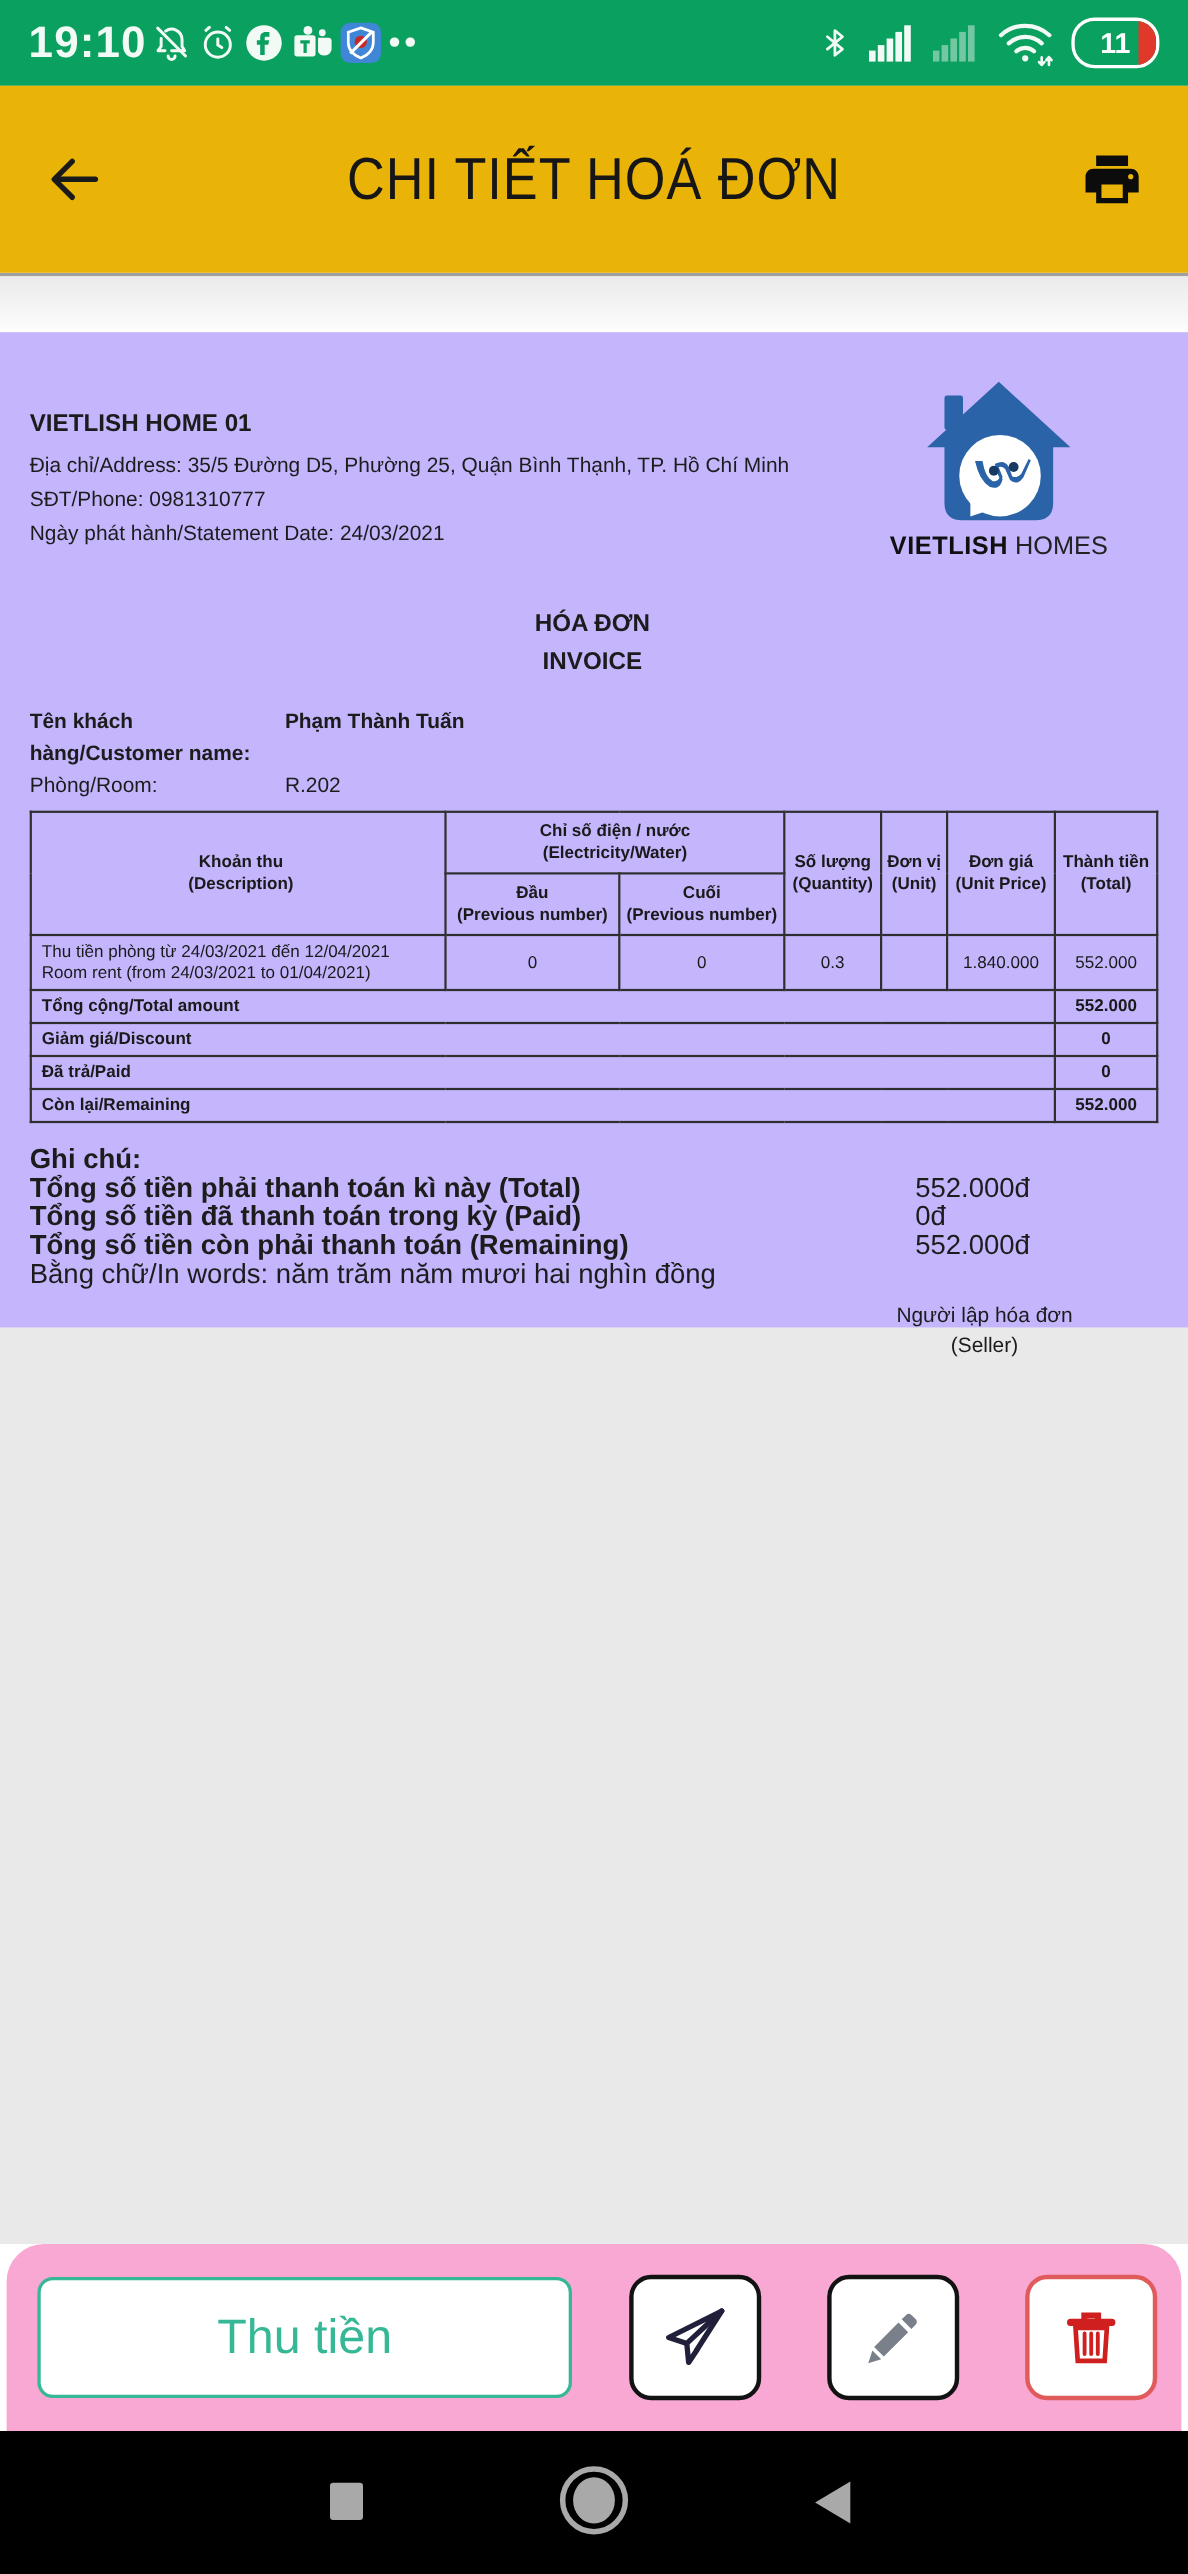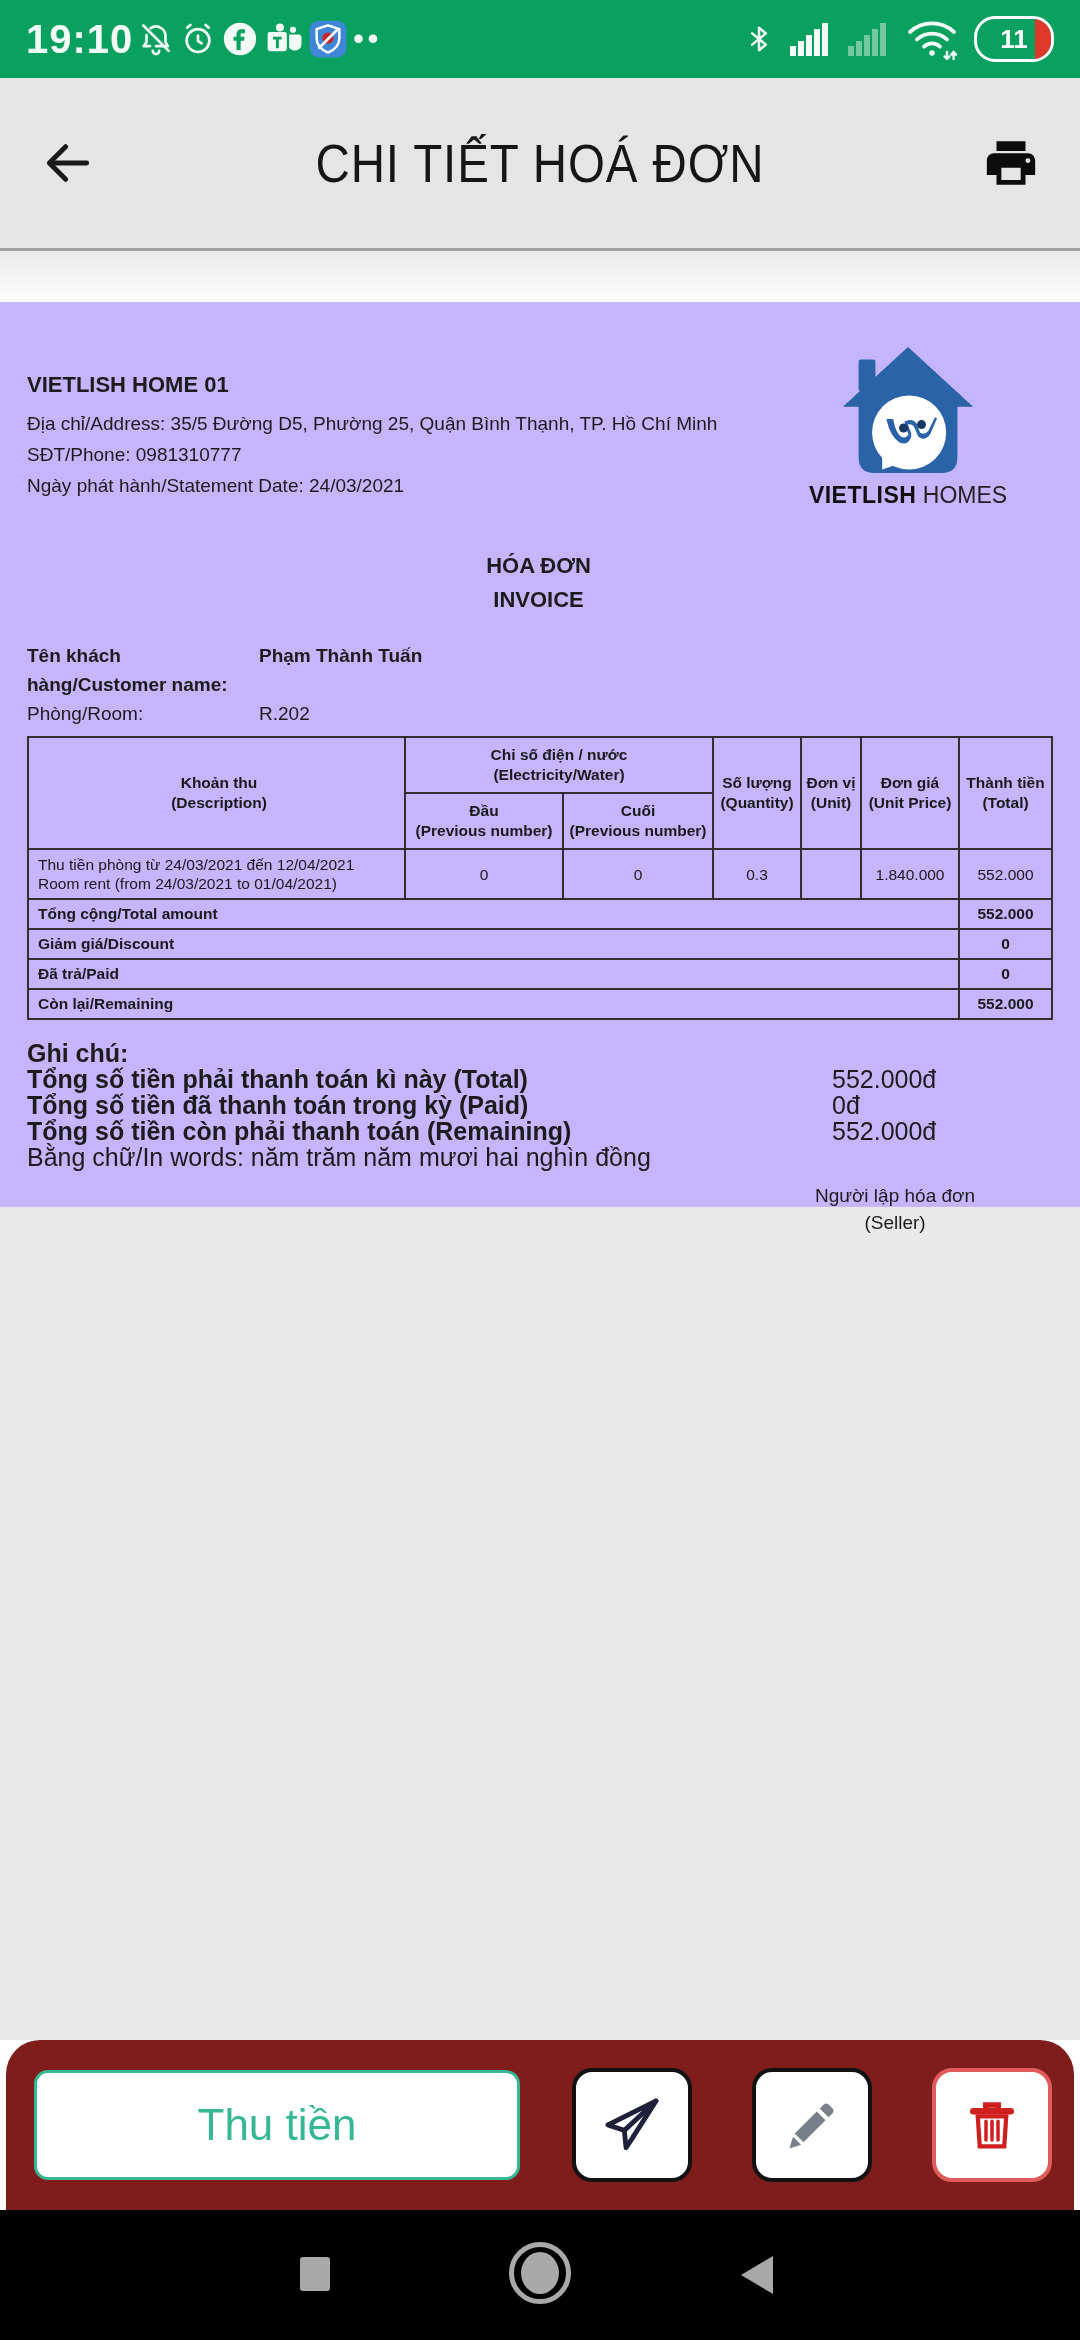--- a/index.html
+++ b/index.html
@@ -12,21 +12,21 @@
   
   .status-bar{height:78px;background:var(--green);display:flex;align-items:center;padding:0 26px;box-sizing:border-box;color:#f2faf6;}
   .sb-left{display:flex;align-items:center;gap:4px;}
   .sb-time{font-size:40px;font-weight:bold;letter-spacing:1px;}
   .sb-right{margin-left:auto;display:flex;align-items:center;gap:16px;}
   .sb-dots{font-size:30px;letter-spacing:4px;font-weight:bold;}
   .battery{width:80px;height:46px;border:3px solid #fff;border-radius:21px;position:relative;display:flex;align-items:center;justify-content:center;font-size:26px;font-weight:bold;color:#fff;box-sizing:border-box;overflow:hidden;}
   .battery-fill{position:absolute;right:0;top:0;bottom:0;width:16px;background:#e0392b;}
   .dim{opacity:.45;}
   
-  .app-bar{height:170px;background:#e5e5e5;display:flex;align-items:center;padding:0 40px;box-sizing:border-box;position:relative;}
+  .app-bar{height:170px;background:#eab308;display:flex;align-items:center;padding:0 40px;box-sizing:border-box;position:relative;}
   .app-title{position:absolute;left:0;right:0;text-align:center;font-size:54px;color:#161616;letter-spacing:1px;transform:scaleX(.88);}
   .iconbtn{display:flex;align-items:center;justify-content:center;background:none;border:none;padding:0;}
   .print-btn{margin-left:auto;}
   .app-shadow{height:54px;border-top:3px solid #9f9f9f;background:linear-gradient(180deg,#eaeaea,#fdfdfd);box-sizing:border-box;}
   
   .document{height:905px;background:#c4b5fd;padding:70px 30px 0 27px;box-sizing:border-box;color:var(--ink);}
   .company-row{display:flex;}
   .company-info{flex:1;}
   .company-name{font-size:22px;font-weight:bold;margin:0 0 10px;}
   .company-line{font-size:19px;line-height:31px;}
@@ -49,21 +49,21 @@
   .sumlabel{font-weight:bold;}
   .sumval{font-weight:bold;text-align:center;}
   
   .notes{margin-top:20px;font-size:25px;}
   .note-row{position:relative;line-height:26px;}
   .note-value{position:absolute;left:805px;top:0;font-weight:normal;}
   .seller{margin-top:12px;margin-left:auto;width:310px;text-align:center;font-weight:normal;font-size:19px;line-height:27px;}
   
   .gray-area{height:833px;background:#e9e9e9;}
   
-  .action-card{height:170px;margin:0 6px;background:#7f1d1d;border-radius:34px 34px 0 0;display:flex;align-items:center;padding:0 22px 0 28px;box-sizing:border-box;}
+  .action-card{height:170px;margin:0 6px;background:#f9a8d4;border-radius:34px 34px 0 0;display:flex;align-items:center;padding:0 22px 0 28px;box-sizing:border-box;}
   .btn-collect{width:486px;height:110px;background:#fff;border:3px solid var(--teal);border-radius:14px;color:var(--teal);font-size:44px;display:flex;align-items:center;justify-content:center;font-family:"Liberation Sans",sans-serif;}
   .icon-btns{margin-left:auto;display:flex;gap:60px;}
   .icon-btn{width:120px;height:114px;background:#fff;border:4px solid #121212;border-radius:20px;display:flex;align-items:center;justify-content:center;box-sizing:border-box;}
   .icon-btn.delete{border-color:var(--red-border);}
   
   .nav-bar{height:130px;background:#000;position:relative;}
   .nav-square{position:absolute;left:300px;top:47px;width:30px;height:34px;background:var(--navgray);border-radius:3px;}
   .nav-circle{position:absolute;left:509px;top:32px;width:62px;height:62px;border:5px solid var(--navgray);border-radius:50%;box-sizing:border-box;display:flex;align-items:center;justify-content:center;}
   .nav-circle::after{content:'';width:38px;height:42px;background:var(--navgray);border-radius:50%;}
   .nav-back{position:absolute;left:741px;top:46px;width:0;height:0;border-top:19px solid transparent;border-bottom:19px solid transparent;border-right:32px solid var(--navgray);}

